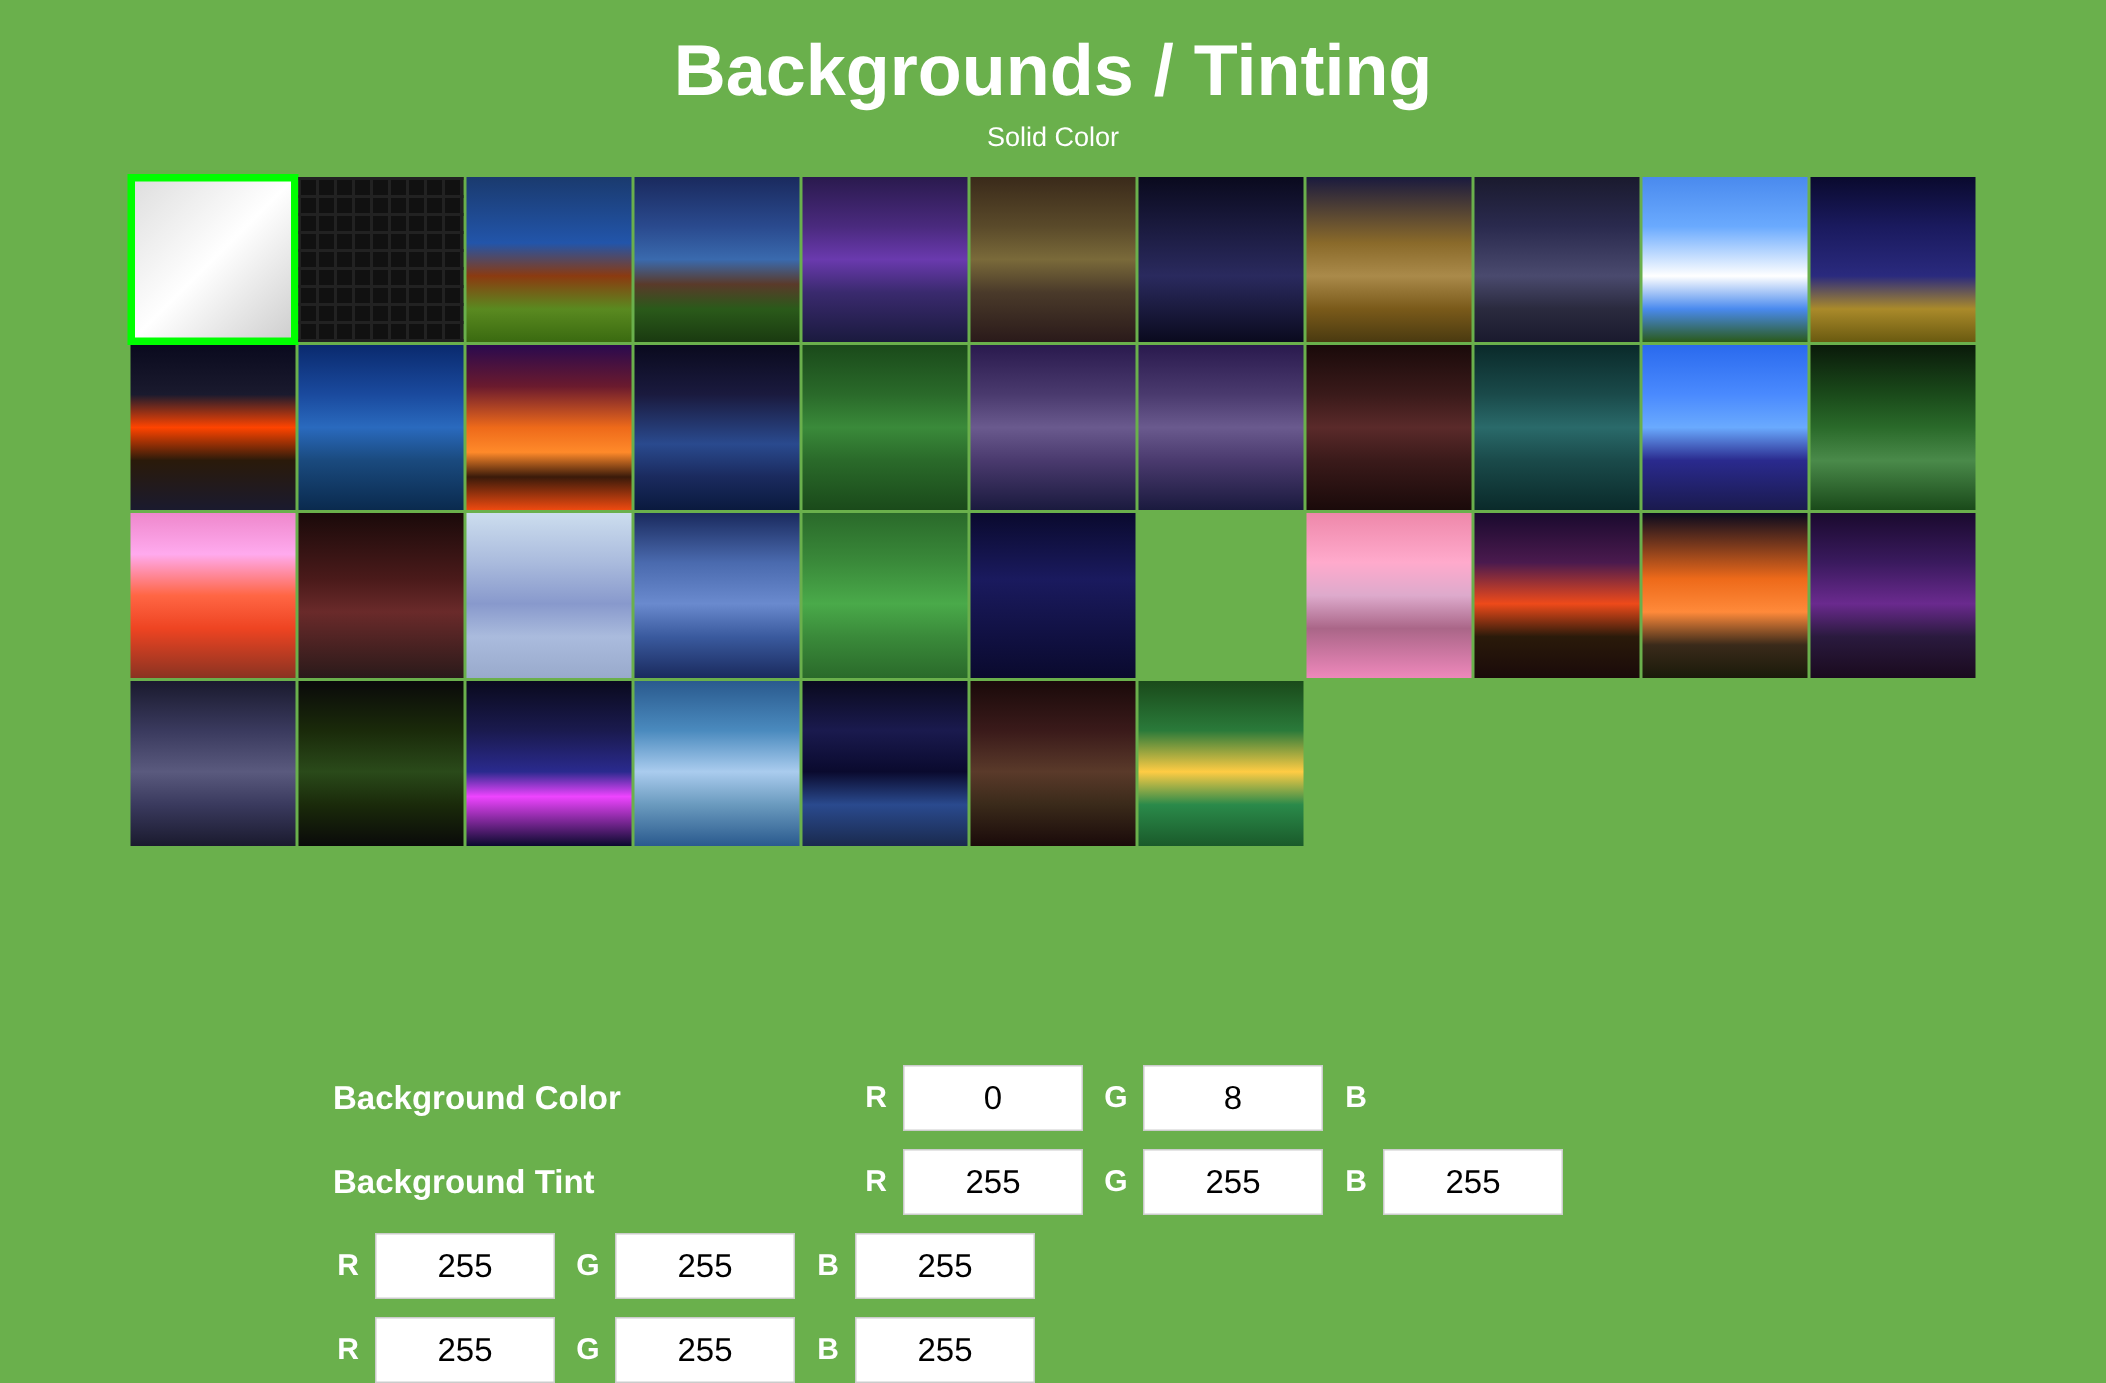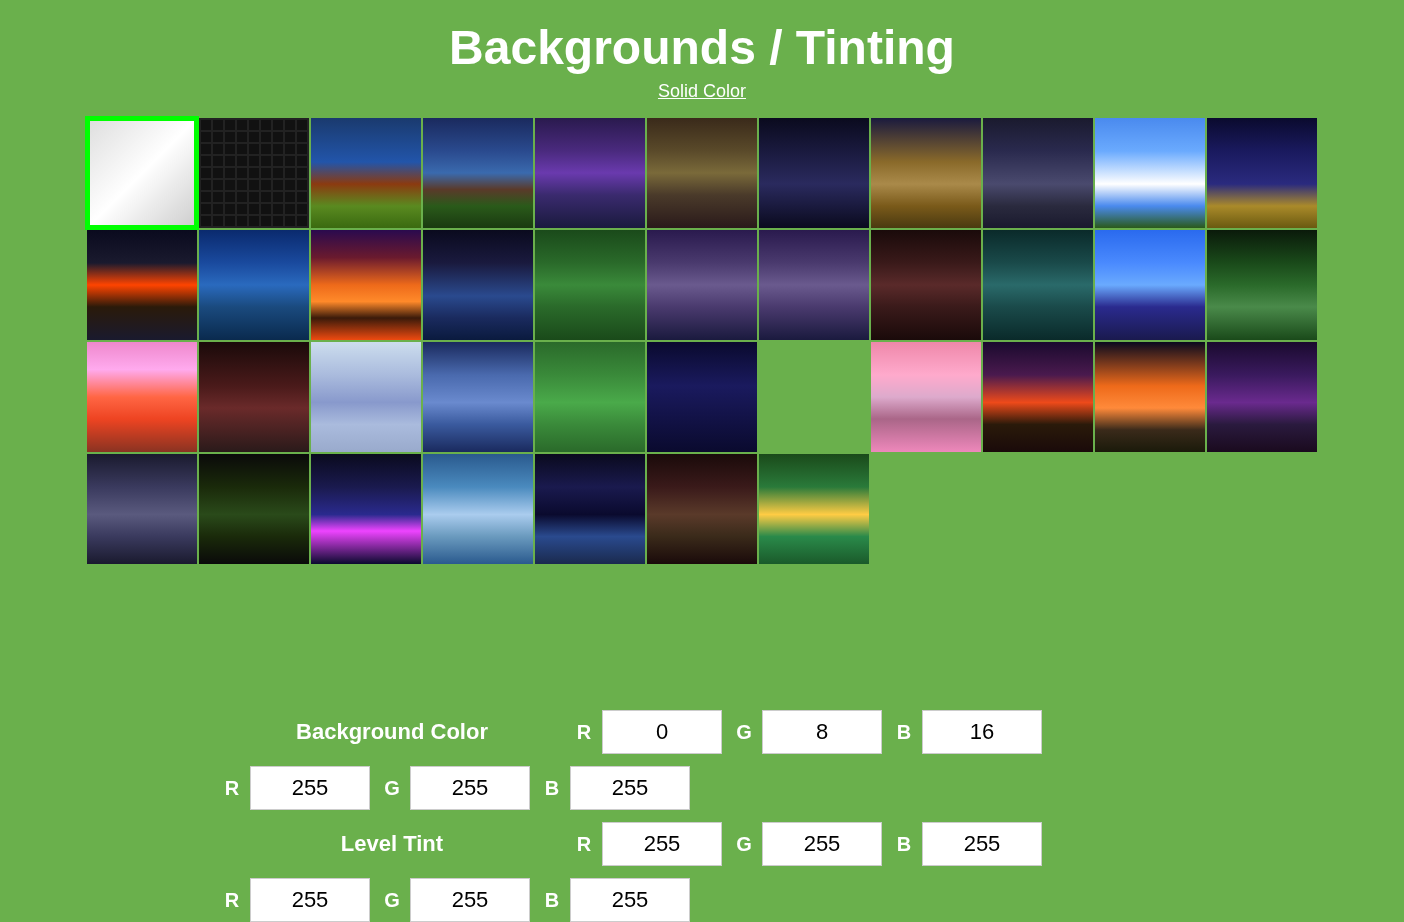--- a/index.html
+++ b/index.html
@@ -18,21 +18,20 @@
       font-size: 48px;
       font-weight: bold;
       margin-bottom: 6px;
       text-align: left;
     }
     .subtitle {
       color: white;
       font-size: 18px;
       margin-bottom: 16px;
       text-align: center;
-      text-decoration: underline;
     }
     .grid-container {
       display: grid;
       grid-template-columns: repeat(11, 110px);
       gap: 2px;
       margin-bottom: 24px;
     }
     .grid-cell {
       width: 110px;
       height: 110px;
@@ -90,21 +89,21 @@
     .control-row {
       display: flex;
       align-items: center;
       gap: 12px;
     }
     .control-label {
       color: white;
       font-size: 22px;
       font-weight: bold;
       width: 340px;
-      text-align: center;
+      text-align: left;
     }
     .rgb-group {
       display: flex;
       align-items: center;
       gap: 8px;
     }
     .rgb-letter {
       color: white;
       font-size: 20px;
       font-weight: bold;
@@ -189,41 +188,40 @@
     <div class="rgb-group">
       <span class="rgb-letter">R</span>
       <input class="rgb-input" type="text" value="0" style="">
     </div>
     <div class="rgb-group">
       <span class="rgb-letter">G</span>
       <input class="rgb-input" type="text" value="8" style="">
     </div>
     <div class="rgb-group">
       <span class="rgb-letter">B</span>
-      <input class="rgb-input" type="text" value="16" style="">
-    </div>
-  </div>
-
-  <div class="control-row">
-    <div class="rgb-group">
-      <span class="rgb-letter">R</span>
-      <input class="rgb-input" type="text" value="255" style="">
-    </div>
-    <div class="rgb-group">
-      <span class="rgb-letter">G</span>
-      <input class="rgb-input" type="text" value="255" style="">
-    </div>
-    <div class="rgb-group">
-      <span class="rgb-letter">B</span>
-      <input class="rgb-input" type="text" value="255" style="">
-    </div>
-  </div>
-
-  <div class="control-row">
-    <span class="control-label">Level Tint</span>
+    </div>
+  </div>
+
+  <div class="control-row">
+    <span class="control-label">Background Tint</span>
+    <div class="rgb-group">
+      <span class="rgb-letter">R</span>
+      <input class="rgb-input" type="text" value="255" style="">
+    </div>
+    <div class="rgb-group">
+      <span class="rgb-letter">G</span>
+      <input class="rgb-input" type="text" value="255" style="">
+    </div>
+    <div class="rgb-group">
+      <span class="rgb-letter">B</span>
+      <input class="rgb-input" type="text" value="255" style="">
+    </div>
+  </div>
+
+  <div class="control-row">
     <div class="rgb-group">
       <span class="rgb-letter">R</span>
       <input class="rgb-input" type="text" value="255" style="">
     </div>
     <div class="rgb-group">
       <span class="rgb-letter">G</span>
       <input class="rgb-input" type="text" value="255" style="">
     </div>
     <div class="rgb-group">
       <span class="rgb-letter">B</span>

